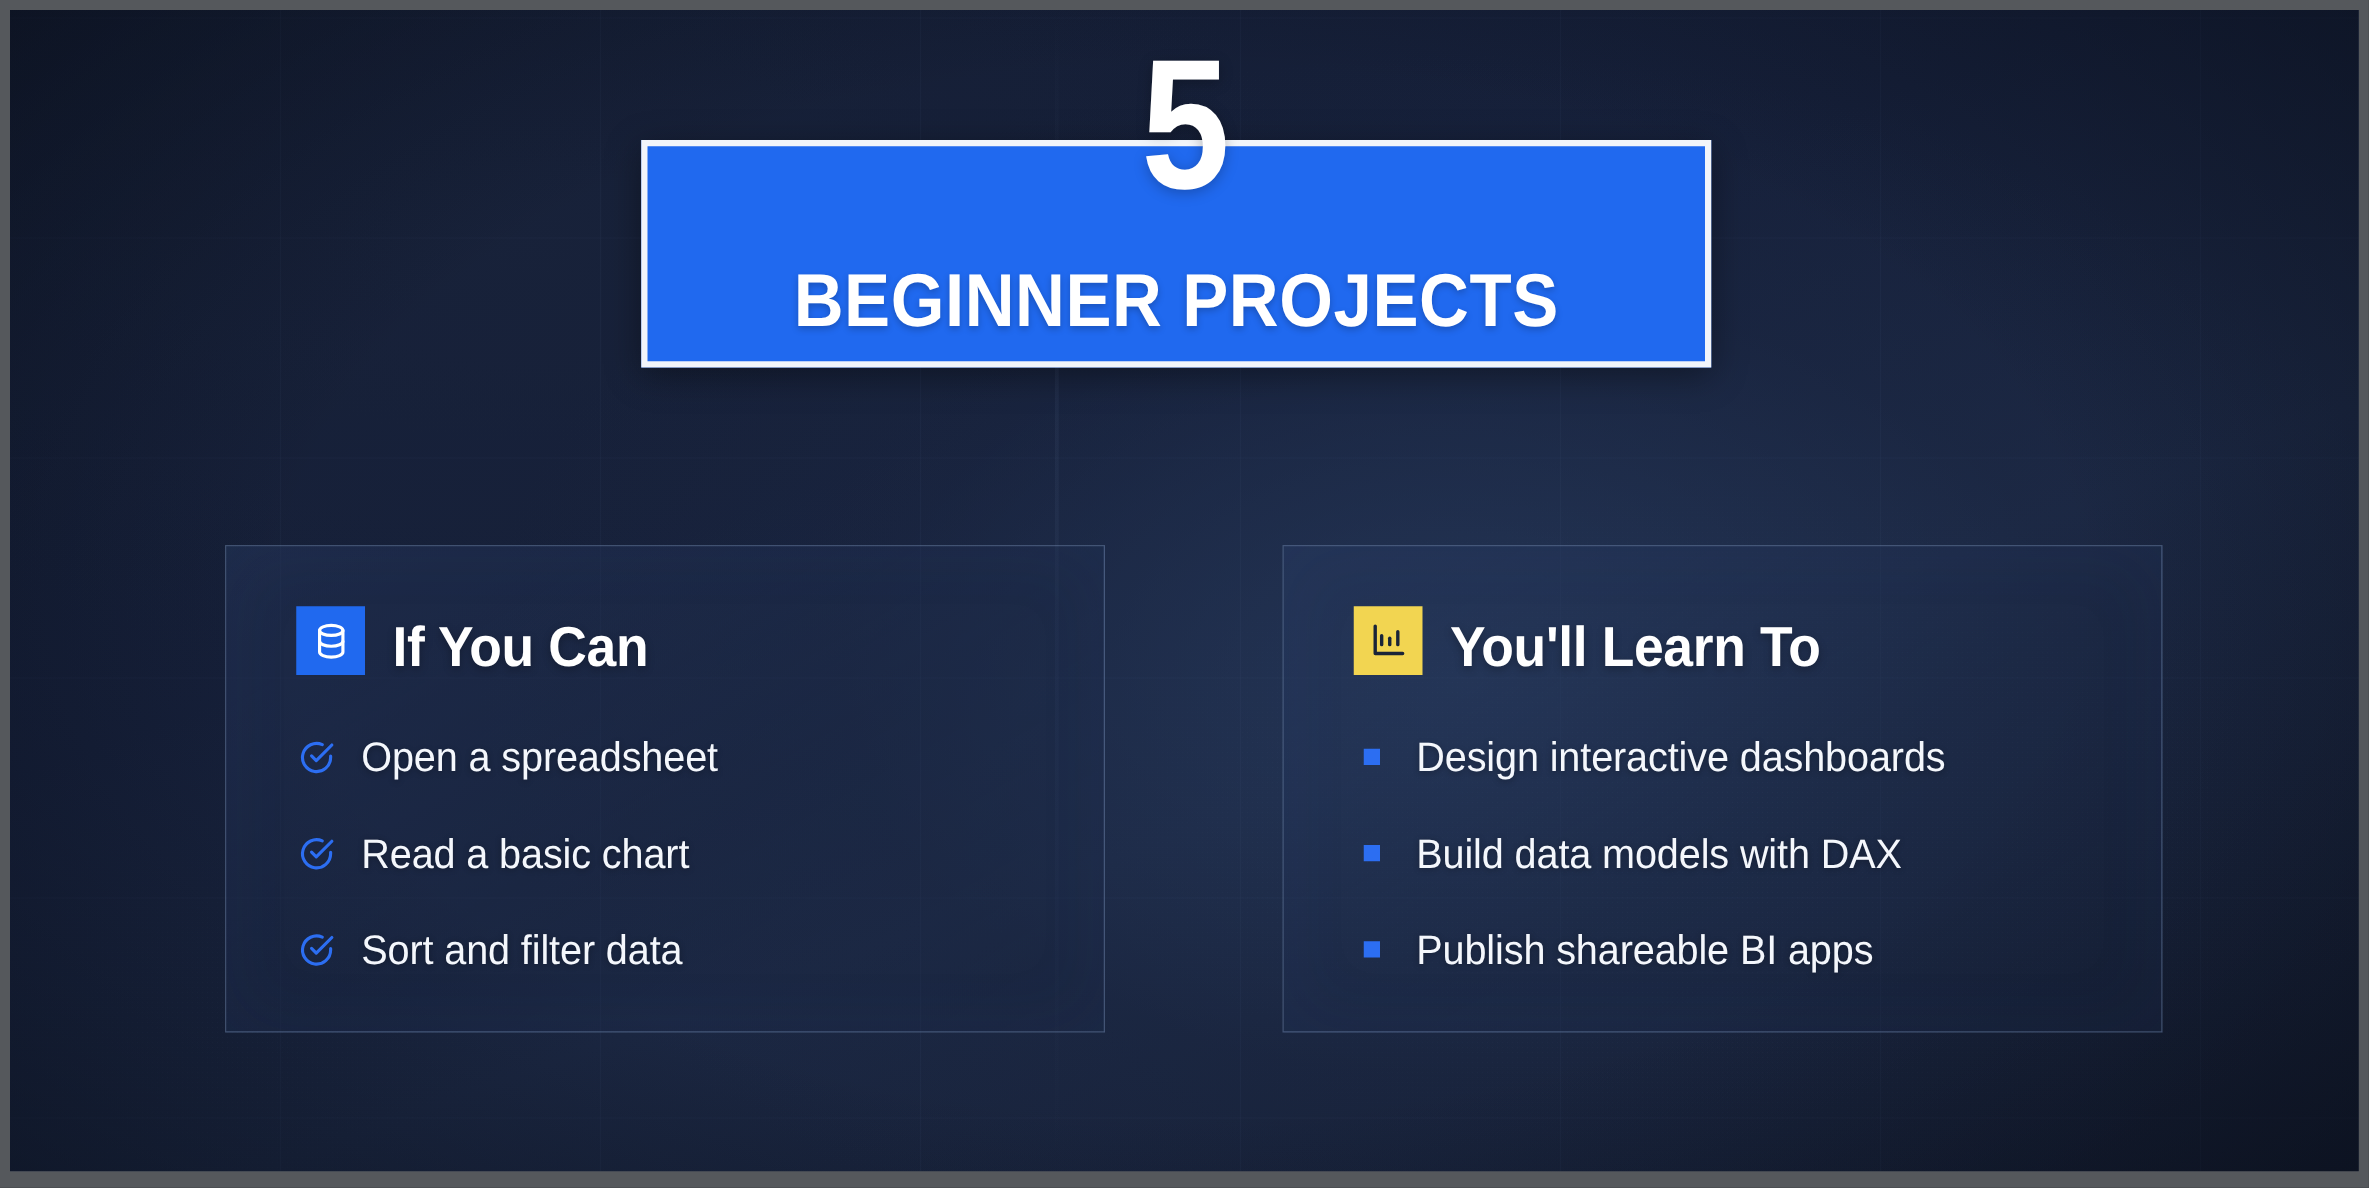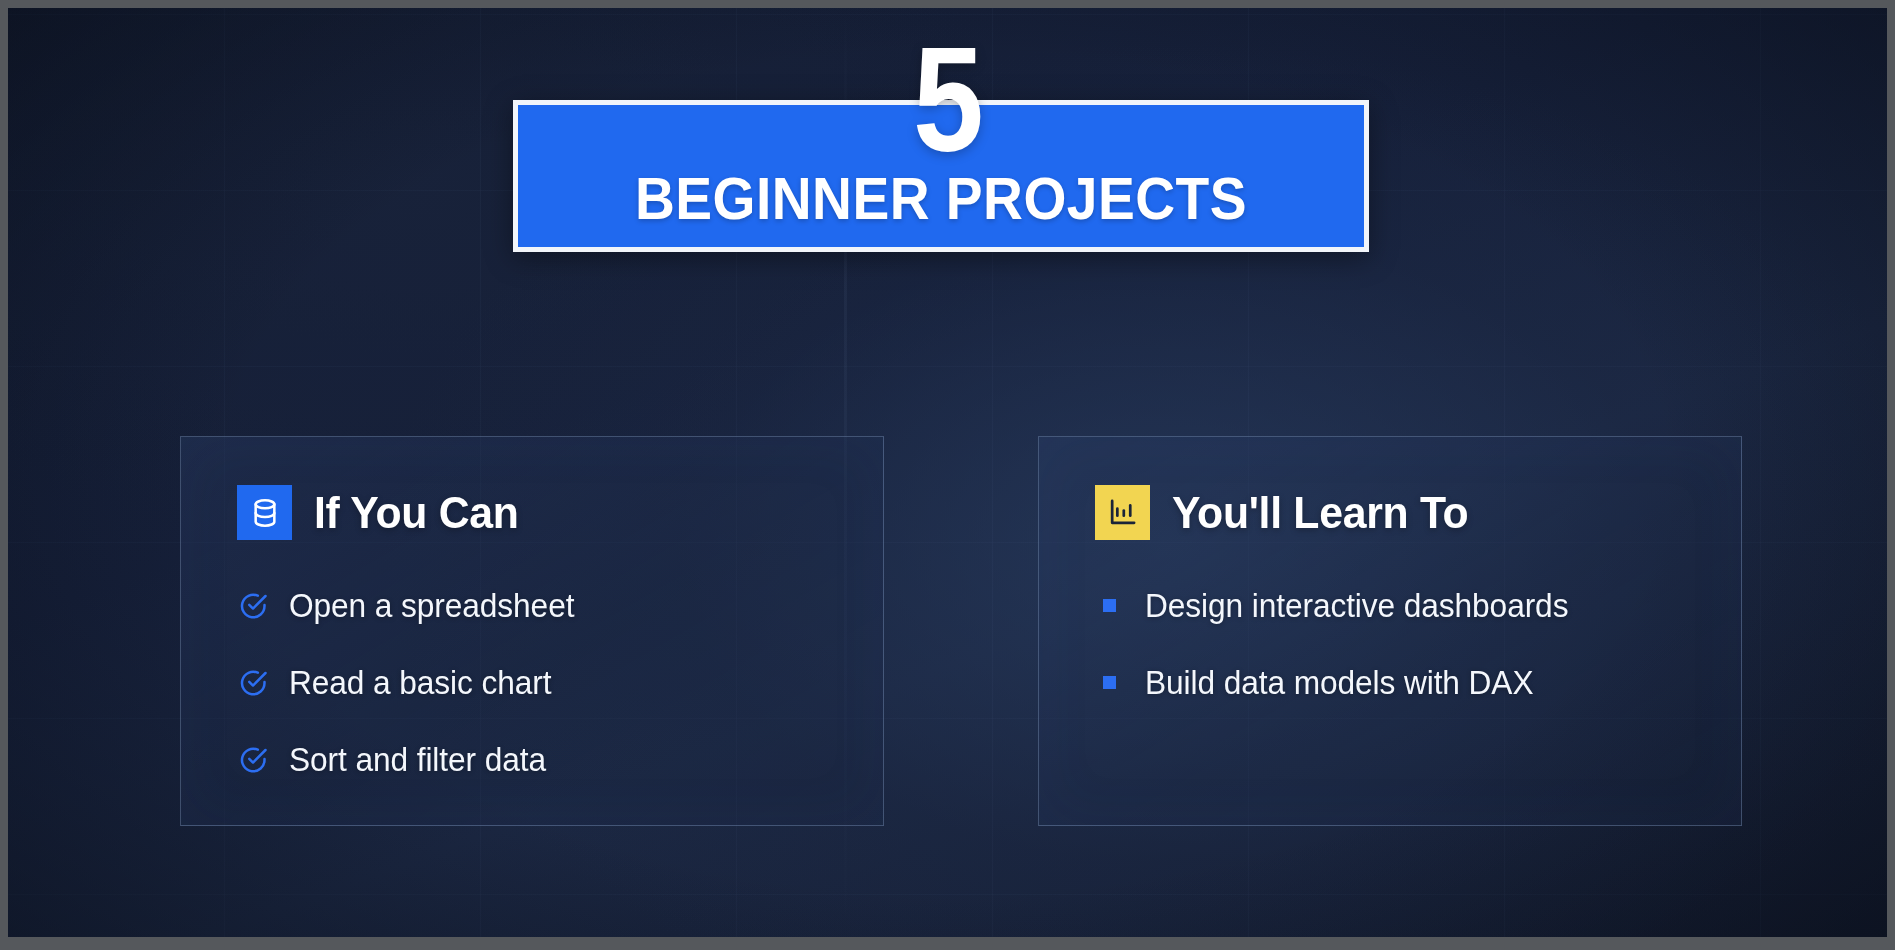--- a/index.html
+++ b/index.html
@@ -86,23 +86,23 @@
     position: absolute;
     inset: 0;
     background: radial-gradient(ellipse 1300px 760px at 50% 50%, rgba(0,0,0,0) 55%, rgba(5,9,18,0.55) 100%);
     pointer-events: none;
   }
 
   
   #hero {
     position: absolute;
     left: 505px;
-    top: 92px;
+    top: 104px;
     width: 856px;
-    height: 152px;
+    height: 182px;
     border: 5px solid #f2f5fa;
     background: #2069ef;
     box-shadow: 0 6px 26px rgba(0,0,0,0.38);
   }
 
   #hero-title {
     position: absolute;
     left: 0; right: 0;
     bottom: 18px;
     text-align: center;
@@ -135,28 +135,28 @@
   .card {
     position: absolute;
     top: 428px;
     width: 704px;
     height: 390px;
     border: 1px solid rgba(144,170,212,0.34);
     background: linear-gradient(150deg, rgba(40,58,96,0.40) 0%, rgba(28,42,72,0.30) 55%, rgba(24,36,62,0.26) 100%);
     box-shadow: inset 0 0 60px rgba(60,90,150,0.07);
   }
   #card-left  { left: 172px; }
-  #card-right { left: 1018px; margin-left: 12px; }
+  #card-right { left: 1018px; }
 
   .card-head {
     position: absolute;
     left: 56px;
     top: 48px;
     display: flex;
-    align-items: center;
+    align-items: flex-end;
     gap: 22px;
   }
 
   .head-icon {
     width: 55px;
     height: 55px;
     display: flex;
     align-items: center;
     justify-content: center;
     flex: none;
@@ -287,17 +287,21 @@
 
       <ul class="card-list">
         <li class="list-item">
           <span class="bullet-square"></span>
           <span class="item-text">Design interactive dashboards</span>
         </li>
         <li class="list-item">
           <span class="bullet-square"></span>
           <span class="item-text">Build data models with DAX</span>
         </li>
+        <li class="list-item">
+          <span class="bullet-square"></span>
+          <span class="item-text">Publish shareable BI apps</span>
+        </li>
       </ul>
     </div>
 
   </div>
 </div>
 
 </body></html>

